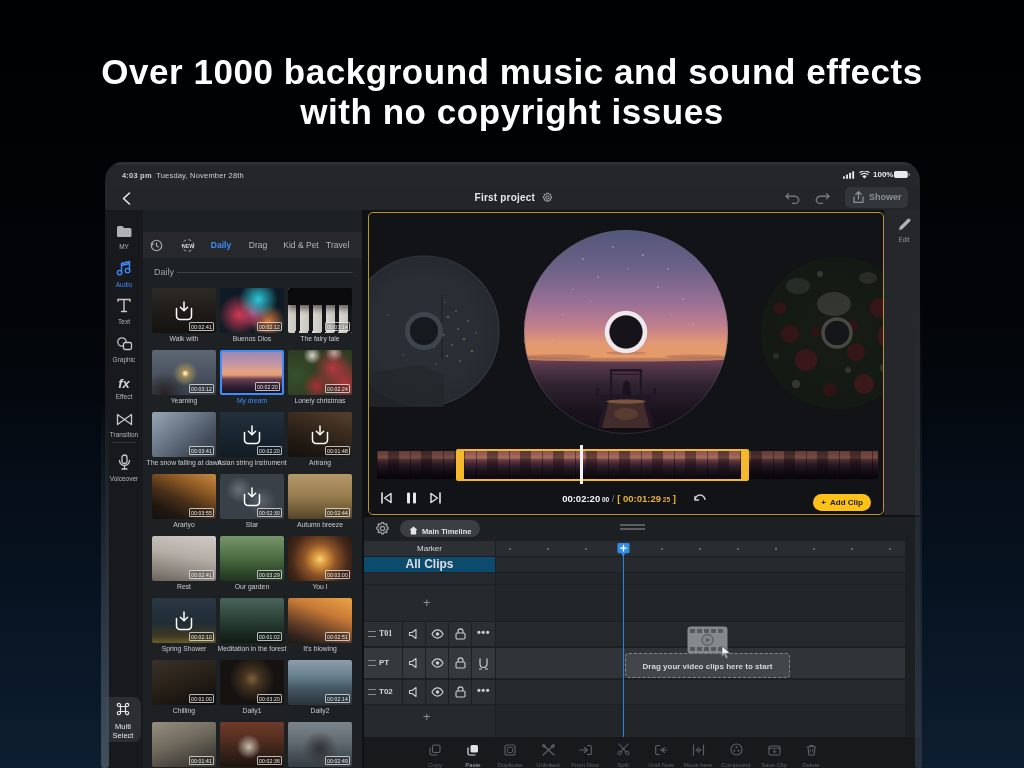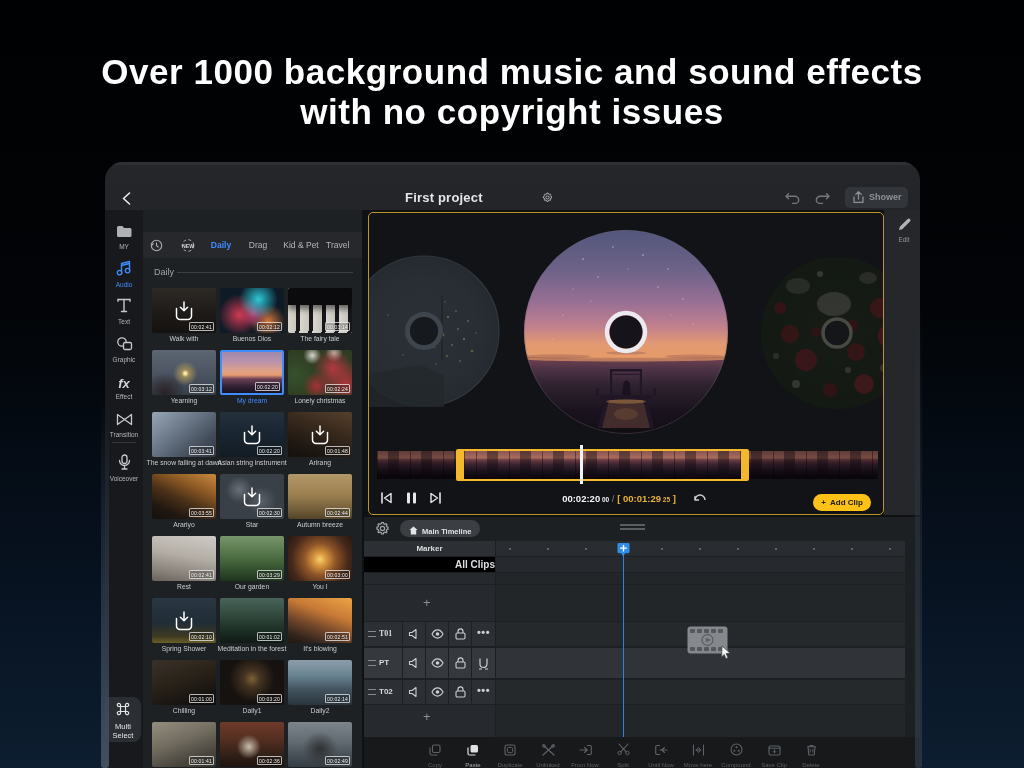--- a/index.html
+++ b/index.html
@@ -82,26 +82,48 @@
 </head>
 <body>
   <div class="headline">Over 1000 background music and sound effects<br>with no copyright issues</div>
   <div class="abs" style="left:101px;top:400px;width:8px;height:368px;z-index:5;border-radius:3px;
     background:linear-gradient(180deg, rgba(60,74,88,0) 0%, rgba(60,74,88,0.35) 35%, rgba(62,77,92,0.75) 75%, #42505e 100%);"></div>
   <div class="abs" style="left:915px;top:300px;width:7px;height:468px;z-index:5;border-radius:3px;
     background:linear-gradient(180deg, rgba(50,62,76,0) 0%, rgba(50,62,76,0.3) 40%, rgba(54,66,80,0.6) 100%);"></div>
   <div id="tablet">
     <div class="rim"></div>
 
+    <div class="abs" style="left:0;top:0;width:815px;height:24px;">
+      <div class="abs" style="left:17px;top:9px;font-size:7.5px;color:#cdd0d3;letter-spacing:0.2px;"><b style="font-weight:bold">4:03 pm</b>&nbsp; Tuesday, November 28th</div>
+
+      <svg class="abs" style="left:738px;top:9px" width="12" height="8" viewBox="0 0 14 9">
+        <rect x="0" y="6" width="2.2" height="3" rx="0.6" fill="#e8eaec"></rect>
+        <rect x="3.6" y="4" width="2.2" height="5" rx="0.6" fill="#e8eaec"></rect>
+        <rect x="7.2" y="2" width="2.2" height="7" rx="0.6" fill="#e8eaec"></rect>
+        <rect x="10.8" y="0" width="2.2" height="9" rx="0.6" fill="#e8eaec"></rect>
+      </svg>
+
+      <svg class="abs" style="left:754px;top:9px" width="11" height="8" viewBox="0 0 12 9">
+        <path d="M6 8.5 L3.6 6.1 a3.4 3.4 0 0 1 4.8 0 Z" fill="#e8eaec"></path>
+        <path d="M1.8 4.3 a6 6 0 0 1 8.4 0" stroke="#e8eaec" stroke-width="1.3" fill="none"></path>
+        <path d="M0.3 2.2 a8.2 8.2 0 0 1 11.4 0" stroke="#e8eaec" stroke-width="1.3" fill="none"></path>
+      </svg>
+      <div class="abs" style="left:768px;top:8px;font-size:8px;font-weight:bold;color:#e8eaec;">100%</div>
+
+      <svg class="abs" style="left:789px;top:9px" width="16" height="8" viewBox="0 0 18 9">
+        <rect x="0" y="0" width="15.5" height="8" rx="2" fill="#e8eaec"></rect>
+        <rect x="16.3" y="2.4" width="1.5" height="3.2" rx="0.7" fill="#9a9da0"></rect>
+      </svg>
+    </div>
 
     <div class="abs" style="left:0;top:24px;width:815px;height:24px;background:#232528;">
       <svg class="abs" style="left:17px;top:6px" width="9" height="13" viewBox="0 0 9 13">
         <path d="M7.5 1 L1.5 6.5 L7.5 12" stroke="#e8eaec" stroke-width="1.6" fill="none" stroke-linecap="round" stroke-linejoin="round"></path>
       </svg>
-      <div class="abs" style="left:300px;top:0;width:130px;font-size:13px;font-weight:bold;color:#e4e6e8;line-height:24px;letter-spacing:0.2px;">First project</div>
+      <div class="abs" style="left:300px;top:0;width:130px;text-align:right;font-size:10px;font-weight:bold;color:#e4e6e8;line-height:24px;letter-spacing:0.2px;">First project</div>
       <svg class="abs" style="left:437px;top:6px" width="11" height="11" viewBox="0 0 24 24">
         <path fill="none" stroke="#c0c3c6" stroke-width="2" d="M12 8.5a3.5 3.5 0 1 0 0 7 3.5 3.5 0 0 0 0-7zm8.5 3.5c0-.7.6-1.4.5-2l-2-.6a7 7 0 0 0-.8-1.9l1-1.8a9 9 0 0 0-1.4-1.4l-1.8 1a7 7 0 0 0-1.9-.8L13.5 2.5h-3L9.9 4.5a7 7 0 0 0-1.9.8l-1.8-1A9 9 0 0 0 4.8 5.7l1 1.8a7 7 0 0 0-.8 1.9l-2 .6v3l2 .6c.2.7.4 1.3.8 1.9l-1 1.8c.4.5.9 1 1.4 1.4l1.8-1c.6.4 1.2.6 1.9.8l.6 2h3l.6-2c.7-.2 1.3-.4 1.9-.8l1.8 1c.5-.4 1-.9 1.4-1.4l-1-1.8c.4-.6.6-1.2.8-1.9l2-.6z"></path>
       </svg>
 
       <svg class="abs" style="left:680px;top:7px" width="15" height="11" viewBox="0 0 15 11">
         <path d="M3.5 0.8 L1 3.3 L3.5 5.8" stroke="#74787c" stroke-width="1.4" fill="none" stroke-linecap="round" stroke-linejoin="round"></path>
         <path d="M1.4 3.3 h8.1 a4.2 3.6 0 0 1 0 7.2 h-2" stroke="#74787c" stroke-width="1.4" fill="none" stroke-linecap="round"></path>
       </svg>
       <svg class="abs" style="left:710px;top:7px" width="15" height="11" viewBox="0 0 15 11">
         <path d="M11.5 0.8 L14 3.3 L11.5 5.8" stroke="#74787c" stroke-width="1.4" fill="none" stroke-linecap="round" stroke-linejoin="round"></path>
@@ -510,24 +532,24 @@
         </svg>
         <div class="abs" style="left:36px;top:3px;width:80px;height:17px;background:#3b3f44;border-radius:9px;text-align:center;">
           <svg style="vertical-align:-1px" width="9" height="9" viewBox="0 0 10 10">
             <path d="M5 0.5 L9.5 4.5 H8 V9.5 H2 V4.5 H0.5 Z" fill="#e2e4e6"></path>
           </svg>
           <span style="font-size:7.5px;font-weight:bold;color:#e2e4e6;line-height:17px;"> Main Timeline</span>
         </div>
         <div class="abs" style="left:256px;top:7px;width:25px;height:1.5px;background:#5a5e63;"></div>
         <div class="abs" style="left:256px;top:11px;width:25px;height:1.5px;background:#5a5e63;"></div>
 
-        <div class="abs" style="left:0;top:24px;width:131px;height:15px;background:#2c2f33;text-align:center;font-size:8px;font-weight:bold;color:#dcdee0;line-height:15px;">Marker</div>
+        <div class="abs" style="left:0;top:24px;width:131px;height:15px;background:#2c2f33;text-align:center;font-size:8px;font-weight:normal;color:#dcdee0;line-height:15px;">Marker</div>
         <div class="abs" style="left:132px;top:24px;width:409px;height:15px;background:#292c30;"></div>
 
-        <div class="abs" style="left:0;top:40px;width:131px;height:15px;background:#000000;text-align:right;font-size:10px;font-weight:bold;color:#dcdee0;line-height:15px;">All Clips</div>
+        <div class="abs" style="left:0;top:40px;width:131px;height:15px;background:#0c4a6e;text-align:center;font-size:12px;font-weight:bold;color:#dcdee0;line-height:15px;">All Clips</div>
         <div class="abs" style="left:132px;top:40px;width:409px;height:15px;background:#26292d;"></div>
 
         <div class="abs" style="left:0;top:56px;width:131px;height:11px;background:#26292d;"></div>
         <div class="abs" style="left:132px;top:56px;width:409px;height:11px;background:#232629;"></div>
 
         <div class="abs" style="left:0;top:68px;width:131px;height:36px;background:#26292d;"></div>
         <div class="abs" style="left:132px;top:68px;width:409px;height:36px;background:#232629;"></div>
         <div class="abs" style="left:59px;top:78px;font-size:13px;color:#8b8f94;">+</div>
 
         <div class="abs trow" style="top:105px;height:24px;"></div>
@@ -641,20 +663,21 @@
             <rect x="17" y="21" width="5" height="4" rx="0.8"></rect>
             <rect x="24" y="21" width="5" height="4" rx="0.8"></rect>
             <rect x="31" y="21" width="5" height="4" rx="0.8"></rect>
           </g>
           <circle cx="20.5" cy="14" r="5.5" fill="none" stroke="#5d6166" stroke-width="1.3"></circle>
           <path d="M18.8 11.5 L24 14 L18.8 16.5 Z" fill="#5d6166"></path>
         </svg>
         <svg class="abs" style="left:356px;top:128px" width="12" height="14" viewBox="0 0 12 14">
           <path d="M2 1 L10 8 L6.2 8.6 L8 13 L5.8 13.6 L4.2 9.4 L1.6 12 Z" fill="#f2f3f4" stroke="#3a3d40" stroke-width="0.7"></path>
         </svg>
+        <div class="abs" style="left:261px;top:136px;width:165px;height:25px;border:1px dashed #83878c;border-radius:4px;background:rgba(88,92,96,0.45);text-align:center;font-size:8px;font-weight:bold;color:#d6d9db;line-height:25px;">Drag your video clips here to start</div>
       </div>
 
       <div class="abs" style="left:2px;top:527px;width:556px;height:65px;background:#17191b;">
         <div class="titem" style="left:49px;">
           <svg width="12" height="12" viewBox="0 0 12 12">
             <rect x="3.5" y="1" width="7.5" height="7.5" rx="1.5" fill="none" stroke="#5e6266" stroke-width="1.1"></rect>
             <path d="M8.5 11 H2.5 A1.5 1.5 0 0 1 1 9.5 V3.5" fill="none" stroke="#5e6266" stroke-width="1.1"></path>
           </svg>
           <div class="tl">Copy</div>
         </div>

